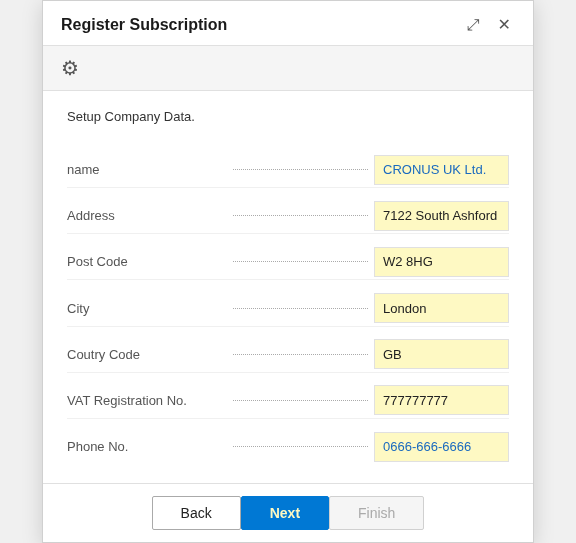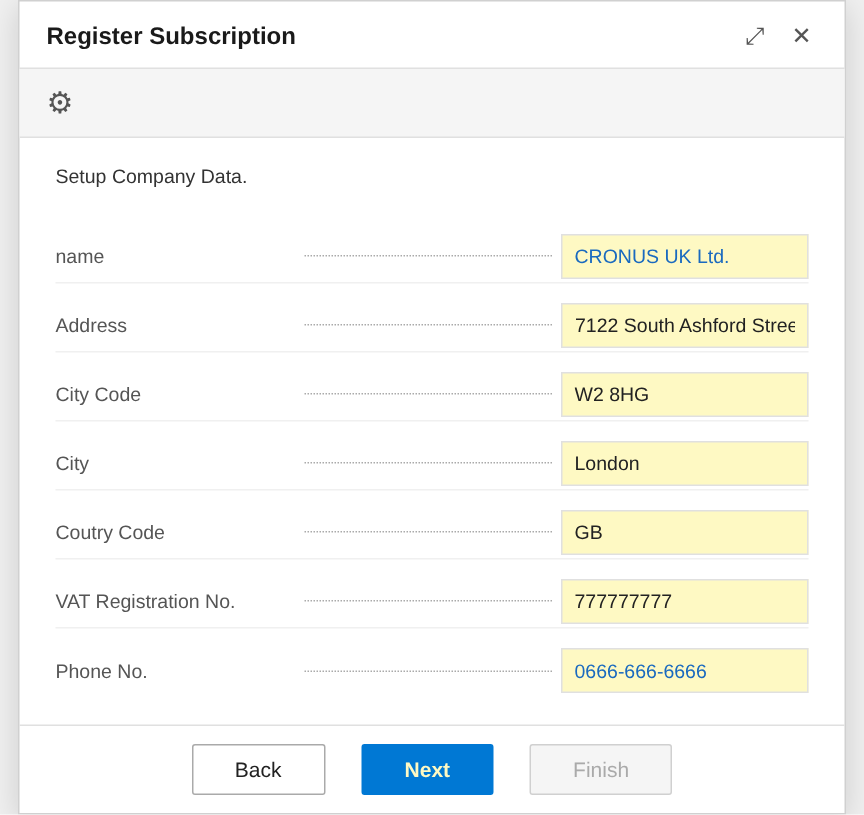--- a/index.html
+++ b/index.html
@@ -6,21 +6,21 @@
     body {
       font-family: 'Segoe UI', Arial, sans-serif;
       font-size: 14px;
       background: #f0f0f0;
       display: flex;
       align-items: center;
       justify-content: center;
       min-height: 100vh;
     }
     .dialog {
-      width: 552px;
+      width: 492px;
       min-height: 543px;
       background: #ffffff;
       border: 1px solid #d0d0d0;
       box-shadow: 0 4px 20px rgba(0,0,0,0.15);
       display: flex;
       flex-direction: column;
     }
     .dialog-header {
       display: flex;
       align-items: center;
@@ -111,21 +111,21 @@
       height: 30px;
     }
     .field-input.plain {
       color: #222;
     }
     .dialog-footer {
       border-top: 1px solid #e0e0e0;
       padding: 12px 18px;
       display: flex;
       justify-content: center;
-      gap: 24px;
+      gap: 0;
     }
     .btn {
       padding: 8px 28px;
       font-size: 14px;
       font-family: inherit;
       cursor: pointer;
       border-radius: 2px;
       min-width: 80px;
     }
     .btn-back {
@@ -184,21 +184,21 @@
 
     <div class="form-row">
       <span class="label-text field-label">Address</span>
       <div class="field-dots"></div>
       <div class="field-value-wrapper">
         <input class="field-input plain" type="text" value="7122 South Ashford StreetWestminster" style="">
       </div>
     </div>
 
     <div class="form-row">
-      <span class="label-text field-label">City Code</span>
+      <span class="label-text field-label">Post Code</span>
       <div class="field-dots"></div>
       <div class="field-value-wrapper">
         <input class="field-input plain" type="text" value="W2 8HG" style="">
       </div>
     </div>
 
     <div class="form-row">
       <span class="label-text field-label">City</span>
       <div class="field-dots"></div>
       <div class="field-value-wrapper">

